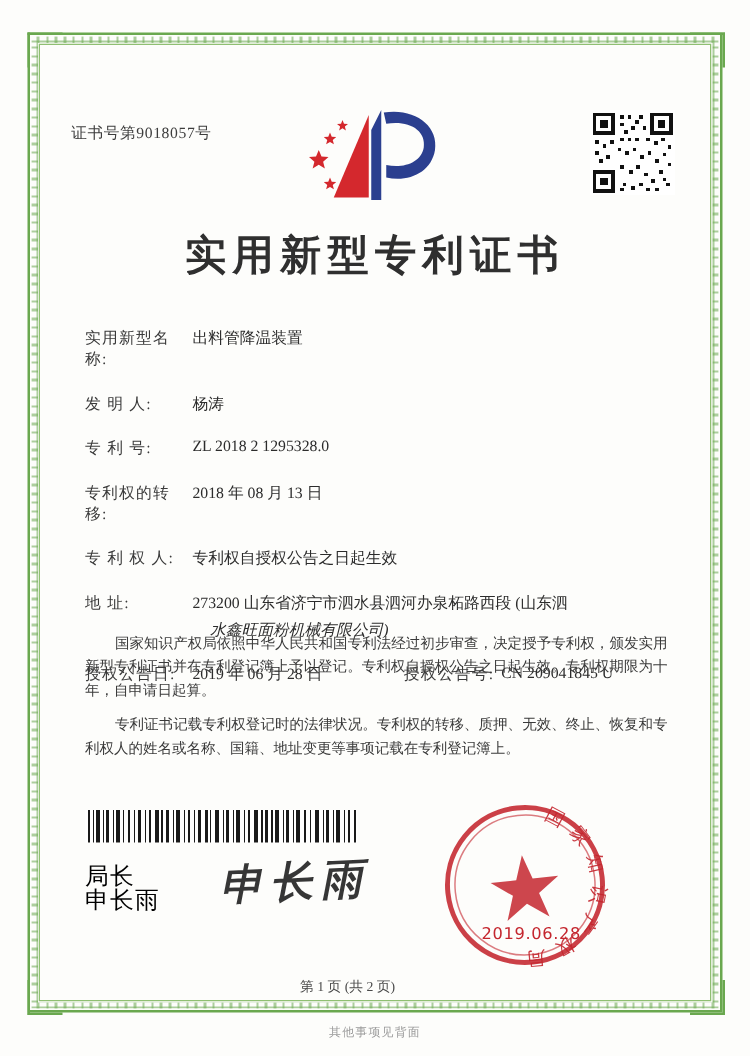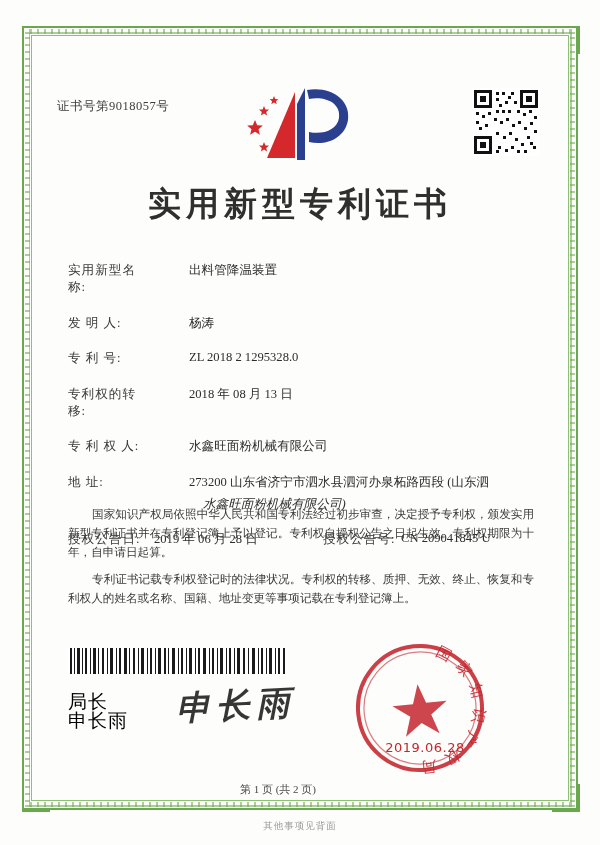--- a/index.html
+++ b/index.html
@@ -107,21 +107,20 @@
     position: absolute;
     left: 68px; top: 262px;
     width: 470px;
     font-size: 12.6px;
     color: #3a3a3a;
   }
   .field-row {
     display: flex;
     align-items: flex-start;
     margin-bottom: 18.5px;
-    gap: 35px;
   }
   .field-label {
     width: 86px;
     flex: 0 0 86px;
     letter-spacing: 1px;
     color: #3a3a3a;
   }
   .field-value {
     flex: 1;
     color: #2c2c2c;
@@ -328,21 +327,21 @@
       <div class="field-value">ZL 2018 2 1295328.0</div>
     </div>
 
     <div class="field-row">
       <div class="field-label">专利权的转移:</div>
       <div class="field-value">2018 年 08 月 13 日</div>
     </div>
 
     <div class="field-row">
       <div class="field-label">专 利 权 人:</div>
-      <div class="field-value">水鑫旺面粉机械有限公司</div>
+      <div class="field-value">专利权自授权公告之日起生效</div>
     </div>
 
     <div class="field-row">
       <div class="field-label">地       址:</div>
       <div class="field-value">
         <span>273200  山东省济宁市泗水县泗河办泉柘路西段 (山东泗</span>
         <span class="sub">水鑫旺面粉机械有限公司)</span>
       </div>
     </div>
 

